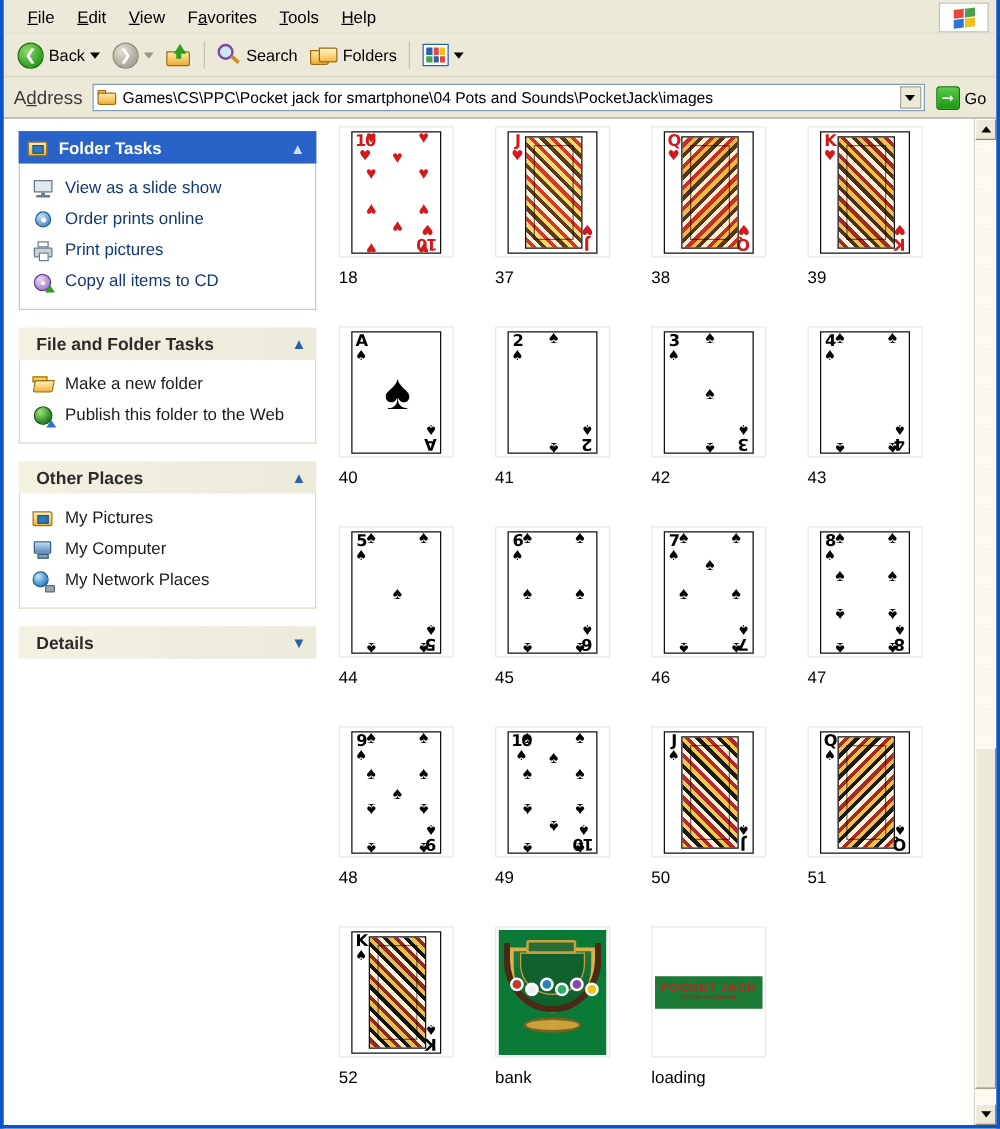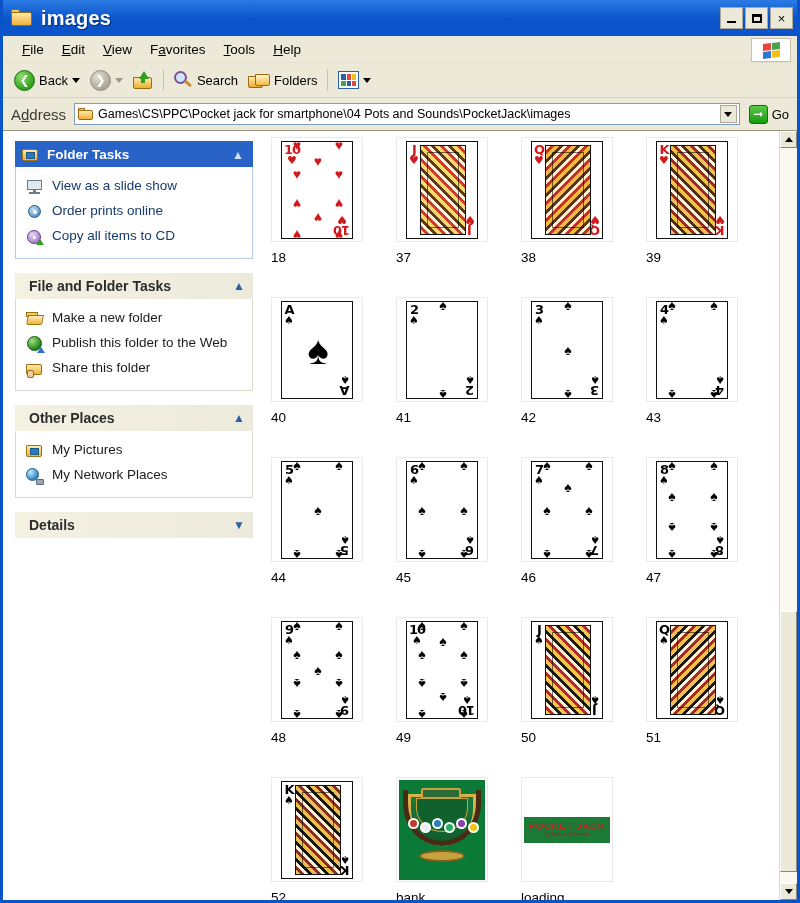--- a/index.html
+++ b/index.html
@@ -233,36 +233,20 @@
   .strack{flex:1;position:relative;
           background:repeating-conic-gradient(#f5f3e9 0% 25%,#fffdf5 0% 50%) 0 0/2px 2px;}
   .sthumb{position:absolute;left:0;right:0;top:63%;height:35.5%;background:#ece9d8;
           border:1px solid #fff;border-right-color:#8a8778;border-bottom-color:#8a8778;box-sizing:border-box;}
 </style>
 </head>
 <body>
 
 <div class="window">
 
-  <div class="titlebar">
-    <span class="title-folder">
-      <i class="ft"></i>
-        <i class="fb"></i>
-    </span>
-    <span class="title-text">images</span>
-    <span class="winbtns">
-      <span class="winbtn">
-          <i class="gl-min"></i>
-        </span>
-      <span class="winbtn">
-          <i class="gl-max"></i>
-        </span>
-      <span class="winbtn">×</span>
-    </span>
-  </div>
 
   <div class="menubar">
     <span class="menuitem"><u>F</u><span>ile</span></span>
     <span class="menuitem"><u>E</u>dit</span>
     <span class="menuitem"><u>V</u>iew</span>
     <span class="menuitem">F<u>a</u>vorites</span>
     <span class="menuitem"><u>T</u>ools</span>
     <span class="menuitem"><u>H</u>elp</span>
     <span class="winflag">
       <span class="flagwrap">
@@ -361,20 +345,28 @@
             <span class="txt">View as a slide show</span>
           </div>
           <div class="prow">
             <span class="ico ico-online">
                 <i class="cd"></i>
                 <i class="ctr"></i>
               </span>
             <span class="txt">Order prints online</span>
           </div>
           <div class="prow">
+            <span class="ico ico-print">
+                <i class="ptop"></i>
+                <i class="pbd"></i>
+                <i class="pdoc"></i>
+              </span>
+            <span class="txt">Print pictures</span>
+          </div>
+          <div class="prow">
             <span class="ico ico-cd">
                 <i class="cd"></i>
                 <i class="ctr"></i>
                 <i class="ar"></i>
               </span>
             <span class="txt">Copy all items to CD</span>
           </div>
         </div>
       </div>
 
@@ -391,42 +383,42 @@
               </span>
             <span class="txt dark">Make a new folder</span>
           </div>
           <div class="prow">
             <span class="ico ico-globe">
                 <i class="g"></i>
                 <i class="ar"></i>
               </span>
             <span class="txt dark">Publish this folder to the Web</span>
           </div>
-          <div class="prow">
-            <span class="ico ico-share">
-                <i class="fb"></i>
-                <i class="hand"></i>
-              </span>
-            <span class="txt dark">Share this folder</span>
-          </div>
         </div>
       </div>
 
       <div class="panel">
         <div class="ph-tan">
           <span class="t">Other Places</span>
           <span class="chev">▲</span>
         </div>
         <div class="pbody plain">
           <div class="prow">
             <span class="ico ico-pictures">
                 <i class="fb"></i>
                 <i class="pic"></i>
               </span>
             <span class="txt dark">My Pictures</span>
+          </div>
+          <div class="prow">
+            <span class="ico ico-computer">
+                <i class="mon"></i>
+                <i class="base"></i>
+              </span>
+            <span class="txt dark">My Computer</span>
           </div>
           <div class="prow">
             <span class="ico ico-network">
                 <i class="g"></i>
                 <i class="plug"></i>
               </span>
             <span class="txt dark">My Network Places</span>
           </div>
         </div>
       </div>

